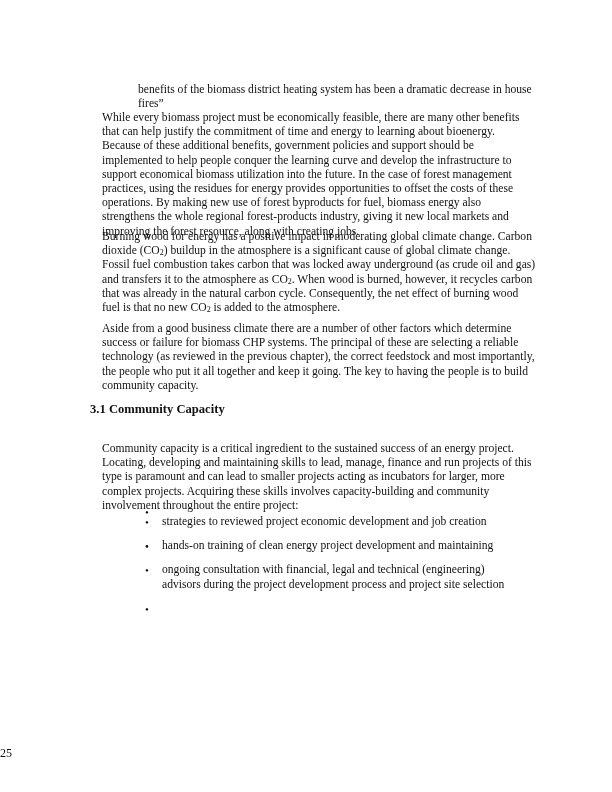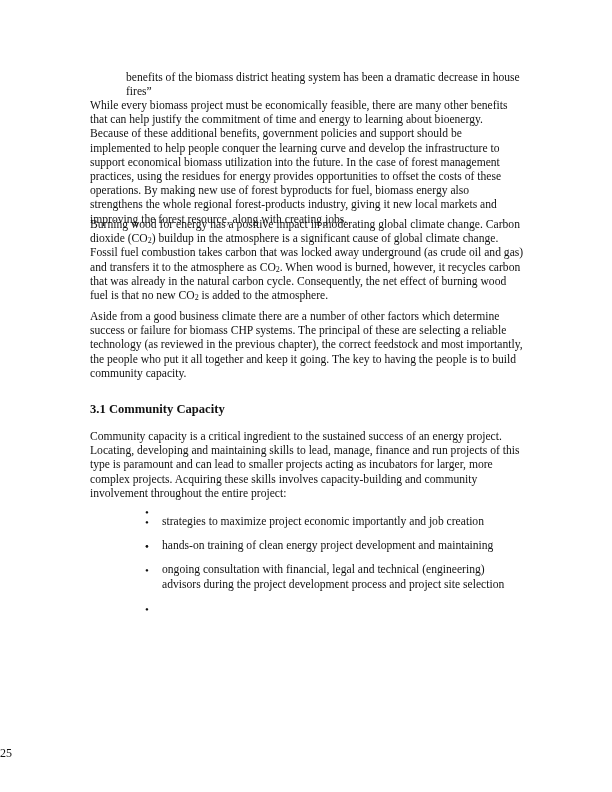--- a/index.html
+++ b/index.html
@@ -1,19 +1,19 @@
 <!DOCTYPE html>
 <html><head>
   <meta charset="utf-8">
   <style>
     html, body { margin: 0; padding: 0; background: #ffffff; }
     body { width: 612px; height: 792px; position: relative; overflow: hidden;
            font-family: "Liberation Serif", "DejaVu Serif", serif; color: #111; }
     .page { position: absolute; left: 0; top: 0; width: 612px; height: 792px; background: #fff; }
-    .block { position: absolute; font-size: 11.6px; line-height: 14.2px; margin: 0; }
+    .block { position: absolute; font-size: 11.6px; line-height: 14.2px; margin: 12px; }
     .quote { left: 126px; top: 71px; width: 400px; }
     .para { left: 90px; width: 434px; font-family: Liberation Serif, serif; }
     .heading { position: absolute; left: 90px; top: 402px; font-size: 12.6px; font-weight: bold; margin: 0; text-align: center; }
     .list { position: absolute; left: 90px; top: 505px; width: 434px; margin: 0; padding: 0; list-style: none; }
     .list li { position: relative; padding-left: 72px; font-size: 11.6px; line-height: 14.2px; }
     .bullet { position: absolute; left: 55px; top: 0; font-size: 11px; }
     .pagenum { position: absolute; left: 0; width: 612px; top: 746px; text-align: left; font-size: 12px; }
     sub { font-size: 8px; vertical-align: -1px; line-height: 0; }
   </style>
 </head>
@@ -28,21 +28,21 @@
   <p class="block para" style="top:218px;"><span>Burning wood for energy has a positive impact in moderating global climate change. Carbon dioxide (CO</span><sub>2</sub><span>) buildup in the atmosphere is a significant cause of global climate change. Fossil fuel combustion takes carbon that was locked away underground (as crude oil and gas) and transfers it to the atmosphere as CO</span><sub>2</sub><span>. When wood is burned, however, it recycles carbon that was already in the natural carbon cycle. Consequently, the net effect of burning wood fuel is that no new CO</span><sub>2</sub><span> is added to the atmosphere.</span></p>
 
   <p class="block para" style="top:310px;">Aside from a good business climate there are a number of other factors which determine success or failure for biomass CHP systems. The principal of these are selecting a reliable technology (as reviewed in the previous chapter), the correct feedstock and most importantly, the people who put it all together and keep it going. The key to having the people is to build community capacity.</p>
 
   <h2 class="heading">3.1 Community Capacity</h2>
 
   <p class="block para" style="top:430px;">Community capacity is a critical ingredient to the sustained success of an energy project. Locating, developing and maintaining skills to lead, manage, finance and run projects of this type is paramount and can lead to smaller projects acting as incubators for larger, more complex projects. Acquiring these skills involves capacity-building and community involvement throughout the entire project:</p>
 
   <ul class="list">
     <li style="margin-bottom:10px;"><span class="bullet">•</span></li>
-    <li style="margin-bottom:10px;"><span class="bullet">•</span><span>strategies to maximize project economic importantly and job creation</span></li>
+    <li style="margin-bottom:10px;"><span class="bullet">•</span><span>strategies to reviewed project economic development and job creation</span></li>
     <li style="margin-bottom:10px;"><span class="bullet">•</span></li>
     <li style="margin-bottom:10px;"><span class="bullet">•</span><span>hands-on training of clean energy project development and maintaining</span></li>
     <li style="margin-bottom:10px;"><span class="bullet">•</span><span>ongoing consultation with financial, legal and technical (engineering) advisors during the project development process and project site selection</span></li>
     <li><span class="bullet">•</span></li>
   </ul>
 
   <div class="pagenum">25</div>
 </div>
 
 </body></html>

